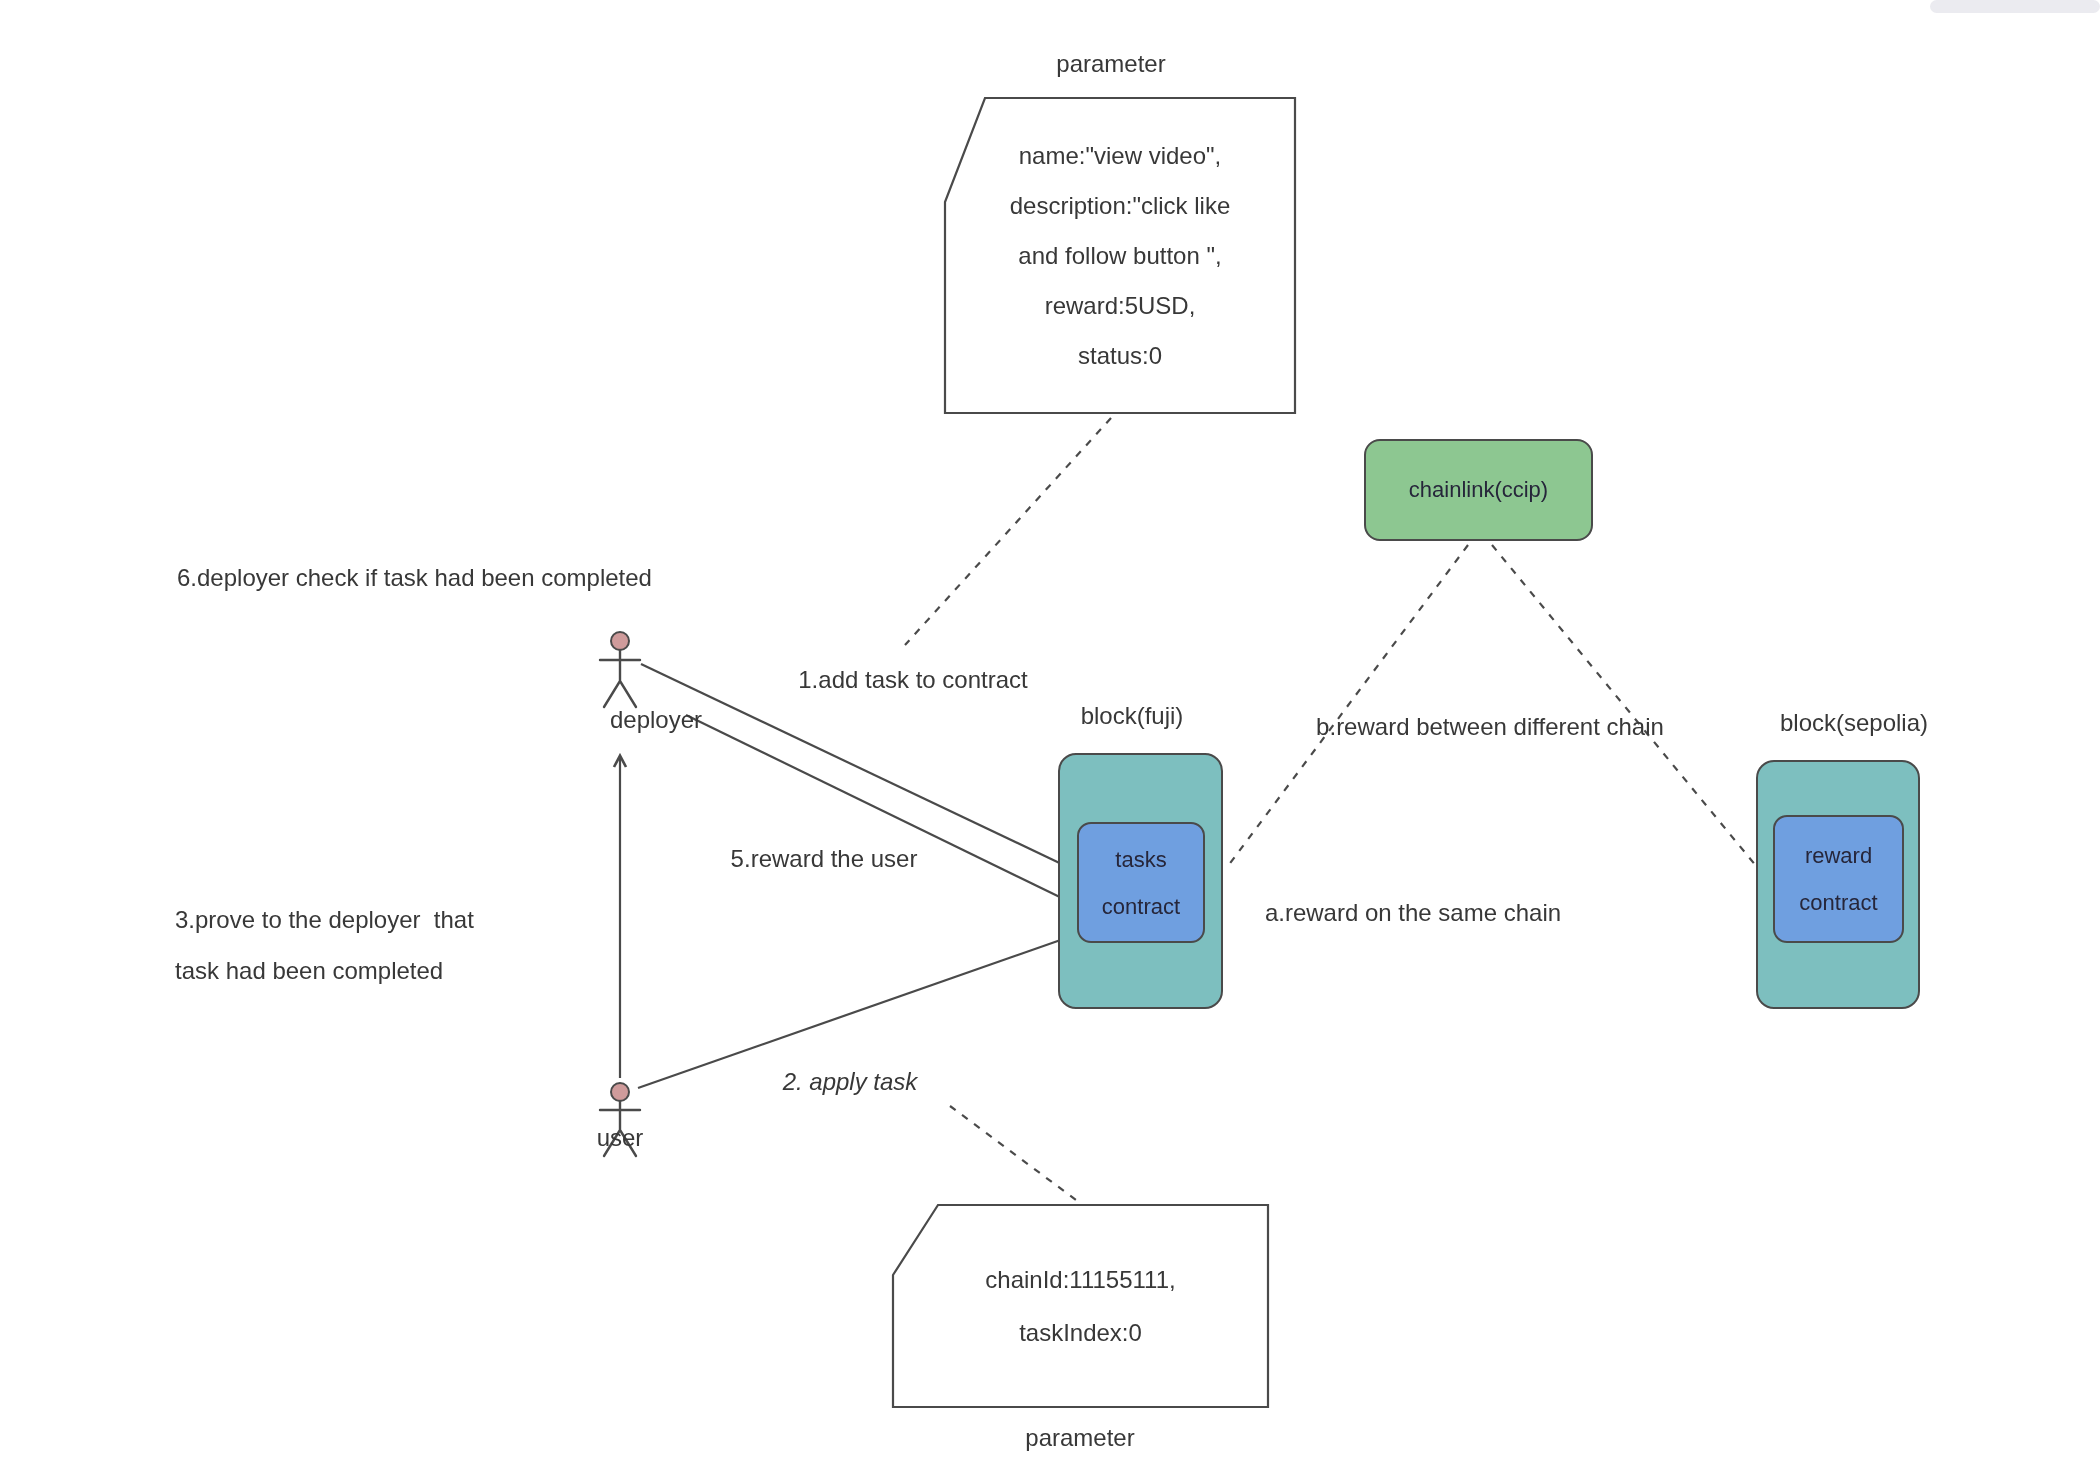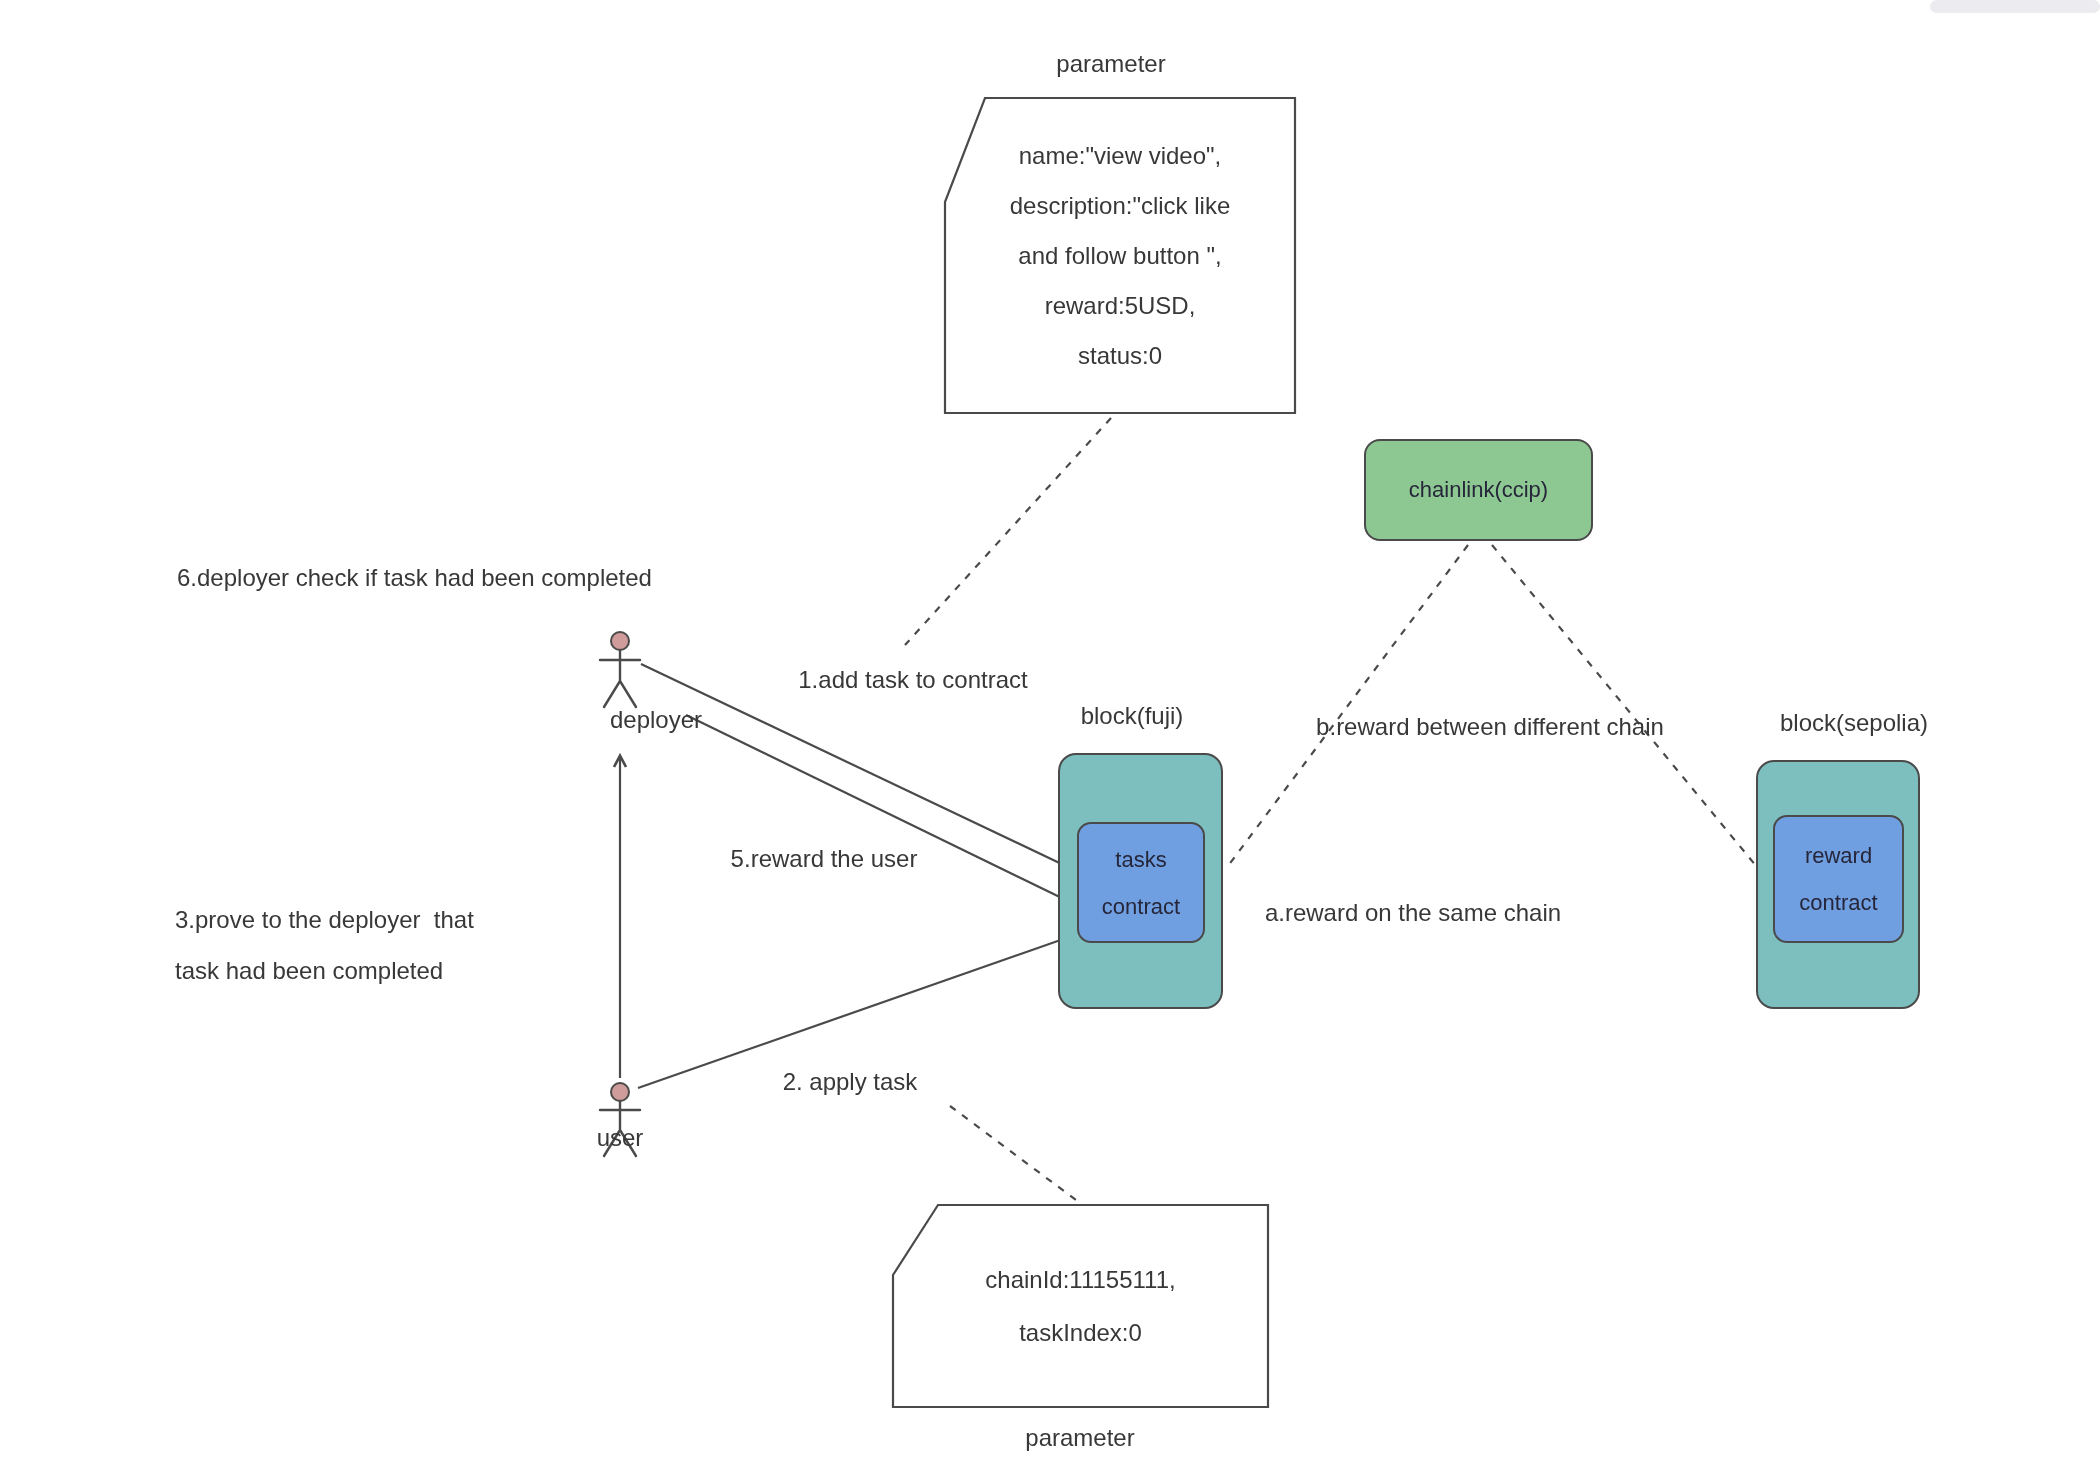--- a/index.html
+++ b/index.html
@@ -126,21 +126,21 @@
   <div class="label center" style="left:656px; top:706px;">deployer</div>
   <div class="label center" style="left:620px; top:1124px;">user</div>
 
   <div class="label" style="left:177px; top:564px;">6.deployer check if task had been completed</div>
   <div class="label center" style="left:913px; top:666px;">1.add task to contract</div>
   <div class="label center" style="left:1490px; top:689px;margin-top:24px;">b.reward between different chain</div>
   <div class="label center" style="left:824px; top:845px;">5.reward the user</div>
   <div class="label center" style="left:1413px; top:899px;">a.reward on the same chain</div>
   <div class="label" style="left:175px; top:906px;">3.prove to the deployer  that</div>
   <div class="label" style="left:175px; top:957px;">task had been completed</div>
-  <div class="label center" style="left:850px; top:1068px;">2. apply task</div>
+  <div class="label center" style="left:850px; top:1068px;font-style:italic;">2. apply task</div>
 
   <div class="note-text" style="left:893px; top:1205px; width:375px; height:202px; line-height:53px;align-items:center;">
     <div>chainId:11155111,</div>
     <div>taskIndex:0</div>
   </div>
   <div class="label center" style="left:1080px; top:1424px;">parameter</div>
 
   <div class="scrollbar-remnant" style="left:1930px; top:0px; width:170px; height:13px;"></div>
 
 </div>

